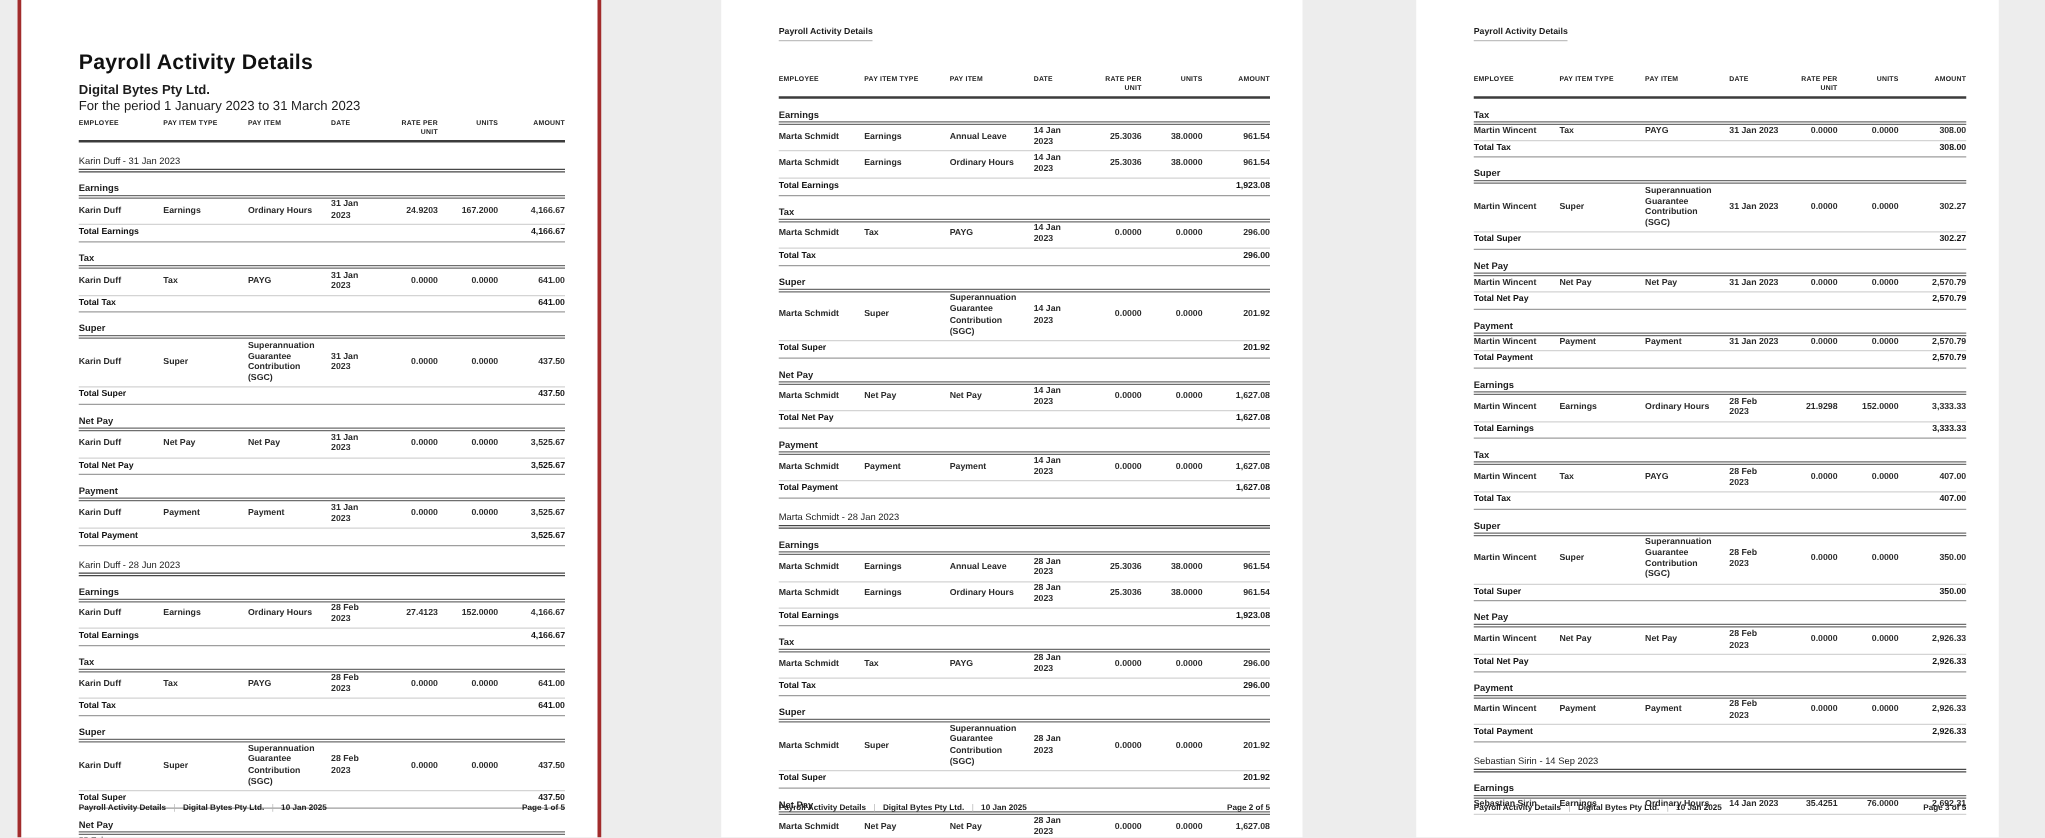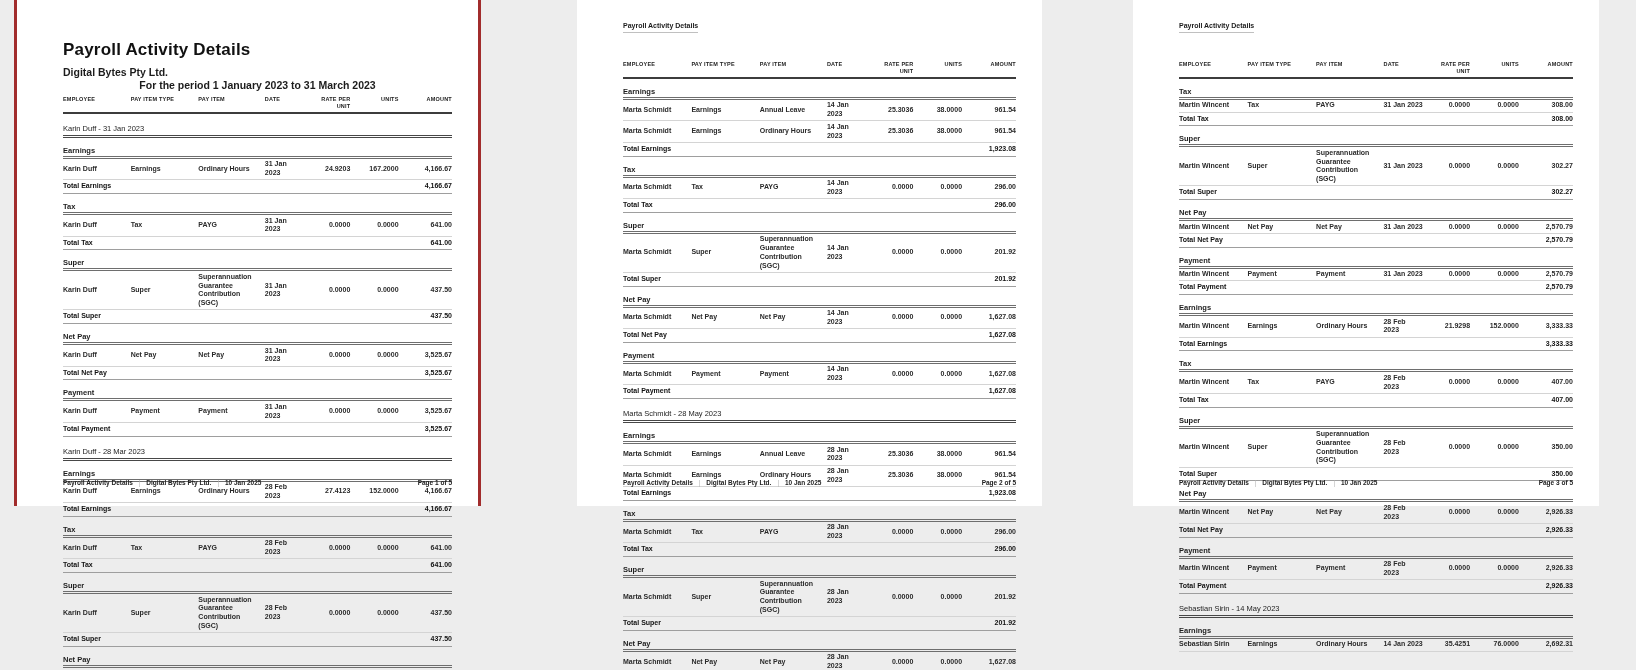--- a/index.html
+++ b/index.html
@@ -3,29 +3,29 @@
 <meta charset="utf-8">
 <style>
   html,body{margin:0;padding:0;}
   body{
     width:1636px;height:670px;position:relative;overflow:hidden;
     background:#ededed;
     font-family:"Liberation Sans","DejaVu Sans",sans-serif;
     color:#1c1c1c;
   }
   .page{
-    position:absolute;top:0;height:506px;background:#ffffff;box-sizing:border-box;
+    position:absolute;top:0;height:670px;background:#ffffff;box-sizing:border-box;
   }
   .p1{left:14px;width:467px;border-left:3px solid #a12c2c;border-right:3px solid #a12c2c;padding:40px 26px 0 46px;}
   .p2{left:577px;width:465px;padding:14px 26px 0 46px;}
   .p3{left:1133px;width:466px;padding:14px 26px 0 46px;}
 
   .title{font-size:17px;font-weight:700;margin:0 0 6px 0;letter-spacing:.2px;color:#111;}
   .company{font-size:10.5px;font-weight:700;margin:0 0 1px 0;}
-  .period{font-size:10.5px;font-weight:700;margin:0 0 5px 0;text-align:center;}
+  .period{font-size:10.5px;font-weight:400;margin:0 0 5px 0;}
 
   .running-header{margin:0 0 28px 0;}
   .running-header span{
     display:inline-block;font-size:7px;font-weight:700;
     padding-bottom:3px;border-bottom:1px solid #c0c0c0;
   }
 
   .tablearea{font-size:7px;font-weight:700;}
   .row{display:flex;width:100%;box-sizing:border-box;}
   .head-row{border-bottom:2px solid #3c3c3c;padding-bottom:2px;margin-top:2px;}
@@ -147,21 +147,21 @@
           <div class="cell c-item">Payment</div>
           <div class="cell c-date">31 Jan 2023</div>
           <div class="cell c-rate num">0.0000</div>
           <div class="cell c-units num">0.0000</div>
           <div class="cell c-amt num">3,525.67</div>
         </div>
         <div class="row total-row">
           <div class="cell total-label">Total Payment</div>
           <div class="cell c-amt num">3,525.67</div>
         </div>
-        <div class="group-h"><span>Karin Duff - 28 Mar 2023</span></div>
+        <div class="group-h"><span>Karin Duff - 28 Jun 2023</span></div>
         <div class="sec-h">Earnings</div>
         <div class="row data-row">
           <div class="cell c-emp">Karin Duff</div>
           <div class="cell c-type">Earnings</div>
           <div class="cell c-item">Ordinary Hours</div>
           <div class="cell c-date">28 Feb 2023</div>
           <div class="cell c-rate num">27.4123</div>
           <div class="cell c-units num">152.0000</div>
           <div class="cell c-amt num">4,166.67</div>
         </div>
@@ -298,21 +298,21 @@
           <div class="cell c-item">Payment</div>
           <div class="cell c-date">14 Jan 2023</div>
           <div class="cell c-rate num">0.0000</div>
           <div class="cell c-units num">0.0000</div>
           <div class="cell c-amt num">1,627.08</div>
         </div>
         <div class="row total-row">
           <div class="cell total-label">Total Payment</div>
           <div class="cell c-amt num">1,627.08</div>
         </div>
-        <div class="group-h"><span>Marta Schmidt - 28 May 2023</span></div>
+        <div class="group-h"><span>Marta Schmidt - 28 Jan 2023</span></div>
         <div class="sec-h">Earnings</div>
         <div class="row data-row">
           <div class="cell c-emp">Marta Schmidt</div>
           <div class="cell c-type">Earnings</div>
           <div class="cell c-item">Annual Leave</div>
           <div class="cell c-date">28 Jan 2023</div>
           <div class="cell c-rate num">25.3036</div>
           <div class="cell c-units num">38.0000</div>
           <div class="cell c-amt num">961.54</div>
         </div>
@@ -511,21 +511,21 @@
           <div class="cell c-item">Payment</div>
           <div class="cell c-date">28 Feb 2023</div>
           <div class="cell c-rate num">0.0000</div>
           <div class="cell c-units num">0.0000</div>
           <div class="cell c-amt num">2,926.33</div>
         </div>
         <div class="row total-row">
           <div class="cell total-label">Total Payment</div>
           <div class="cell c-amt num">2,926.33</div>
         </div>
-        <div class="group-h"><span>Sebastian Sirin - 14 May 2023</span></div>
+        <div class="group-h"><span>Sebastian Sirin - 14 Sep 2023</span></div>
         <div class="sec-h">Earnings</div>
         <div class="row data-row">
           <div class="cell c-emp">Sebastian Sirin</div>
           <div class="cell c-type">Earnings</div>
           <div class="cell c-item">Ordinary Hours</div>
           <div class="cell c-date">14 Jan 2023</div>
           <div class="cell c-rate num">35.4251</div>
           <div class="cell c-units num">76.0000</div>
           <div class="cell c-amt num">2,692.31</div>
         </div>

